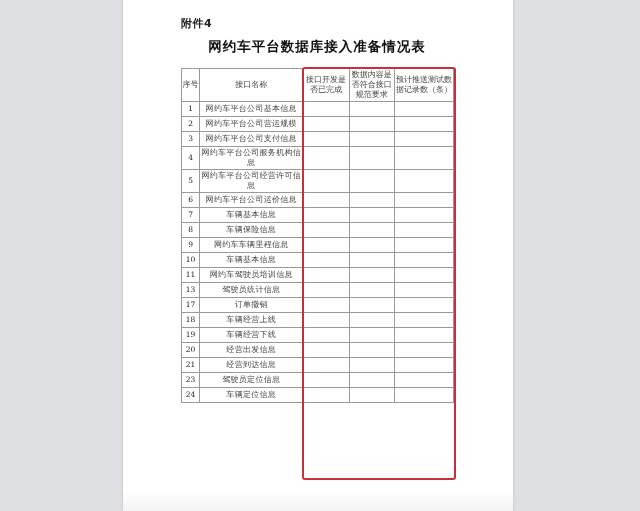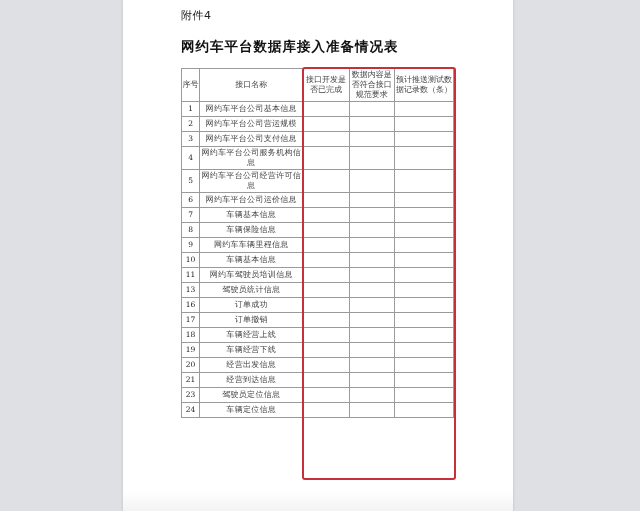--- a/index.html
+++ b/index.html
@@ -8,27 +8,27 @@
       background: #dfe0e3;
       position: relative;
       font-family: "DejaVu Serif", "Liberation Serif", serif;
     }
     .page {
       position: absolute; left: 123px; top: 0; width: 390px; height: 511px;
       background: #ffffff;
       box-shadow: -1px 0 2px rgba(0,0,0,0.08), 1px 0 2px rgba(0,0,0,0.08);
     }
     .attach {
-      position: absolute; left: 181px; top: 8px;
-      font-size: 11px; color: #222; font-weight: normal;
+      position: absolute; left: 181px; top: 16px;
+      font-size: 11px; color: #222; font-weight: bold;
       font-family: "DejaVu Sans", "Liberation Sans", sans-serif;
       letter-spacing: 0.5px;
     }
     .title {
-      position: absolute; left: 181px; top: 38px; width: 272px; text-align: left;
+      position: absolute; left: 181px; top: 38px; width: 272px; text-align: center;
       font-size: 13.5px; color: #111; font-weight: bold; letter-spacing: 1px;
     }
     table.sheet {
       position: absolute; left: 181px; top: 68px;
       border-collapse: collapse; table-layout: fixed;
       width: 273px;
       font-size: 8px; color: #333;
     }
     table.sheet td, table.sheet th {
       border: 1px solid #9a9a9a;
@@ -160,27 +160,20 @@
         <td></td>
       </tr>
       <tr>
         <td class="idx">13</td>
         <td class="name">驾驶员统计信息</td>
         <td></td>
         <td></td>
         <td></td>
       </tr>
       <tr>
-        <td class="idx">16</td>
-        <td class="name">订单成功</td>
-        <td></td>
-        <td></td>
-        <td></td>
-      </tr>
-      <tr>
         <td class="idx">17</td>
         <td class="name">订单撤销</td>
         <td></td>
         <td></td>
         <td></td>
       </tr>
       <tr>
         <td class="idx">18</td>
         <td class="name">车辆经营上线</td>
         <td></td>

